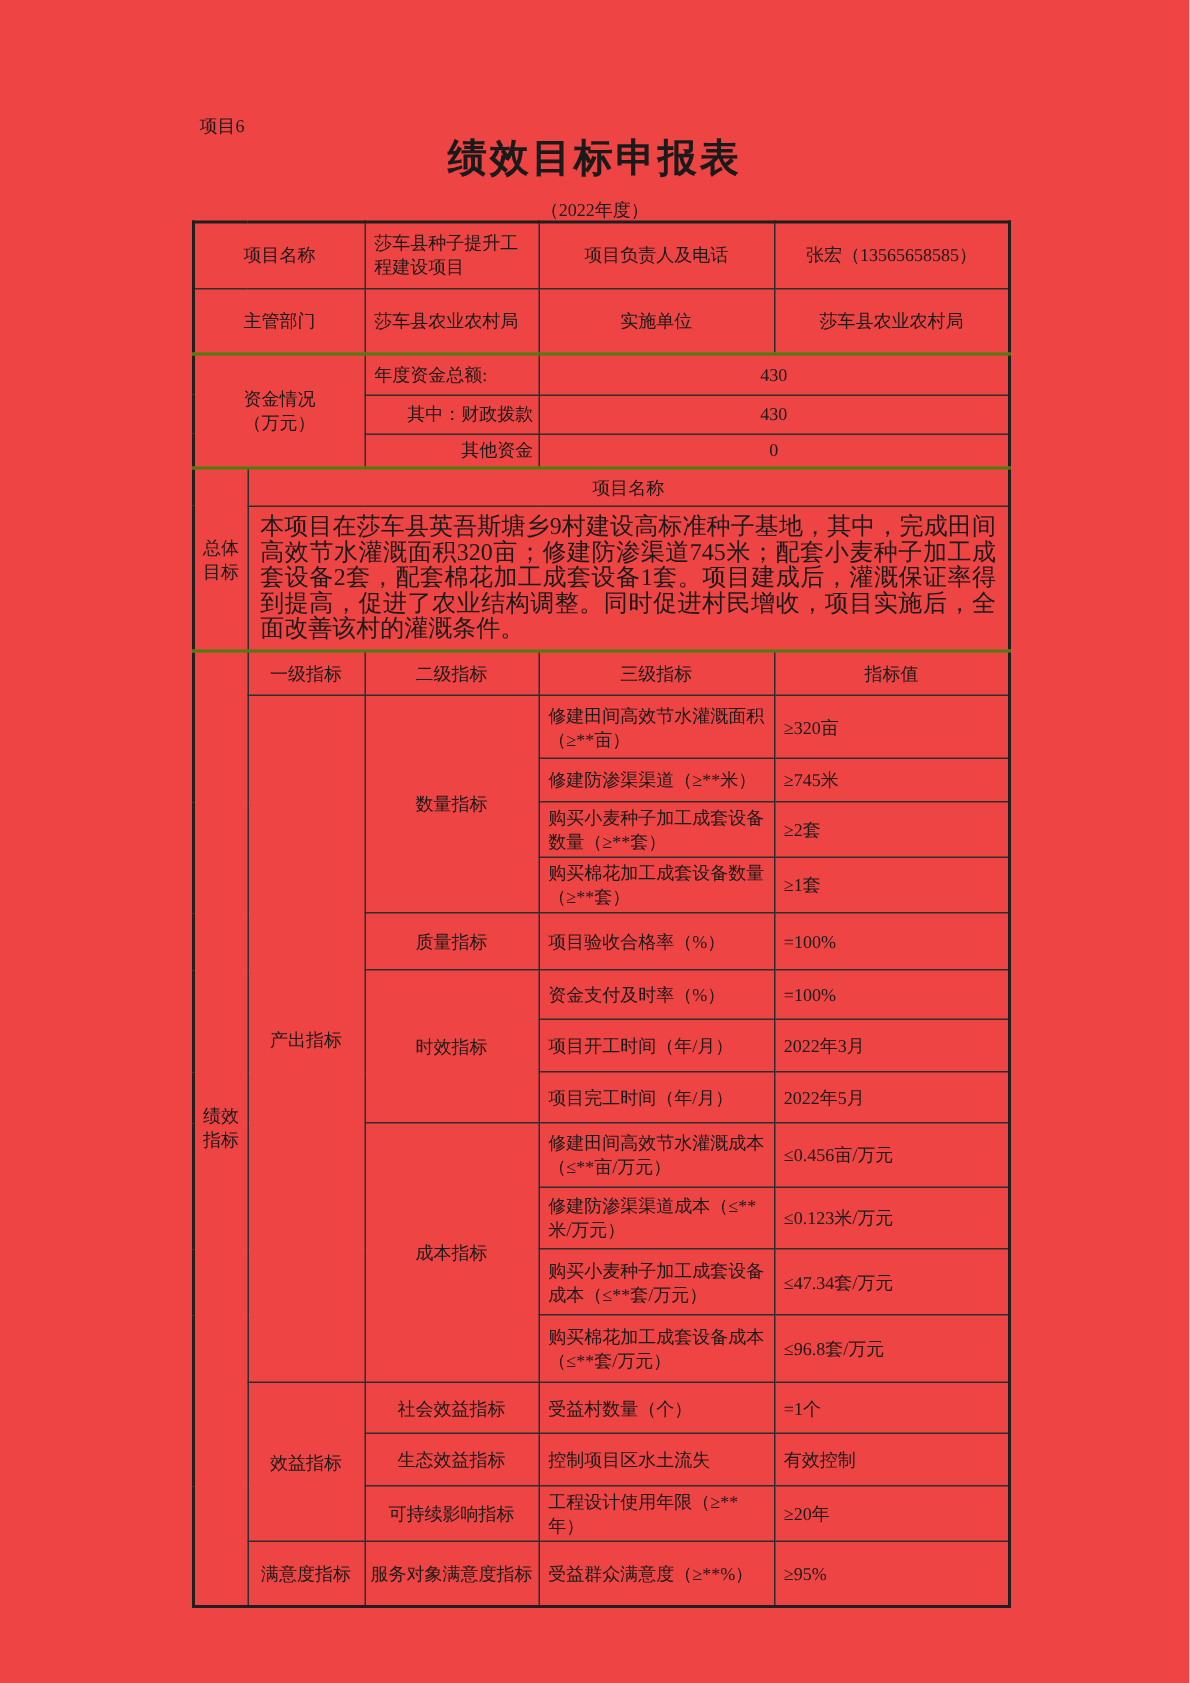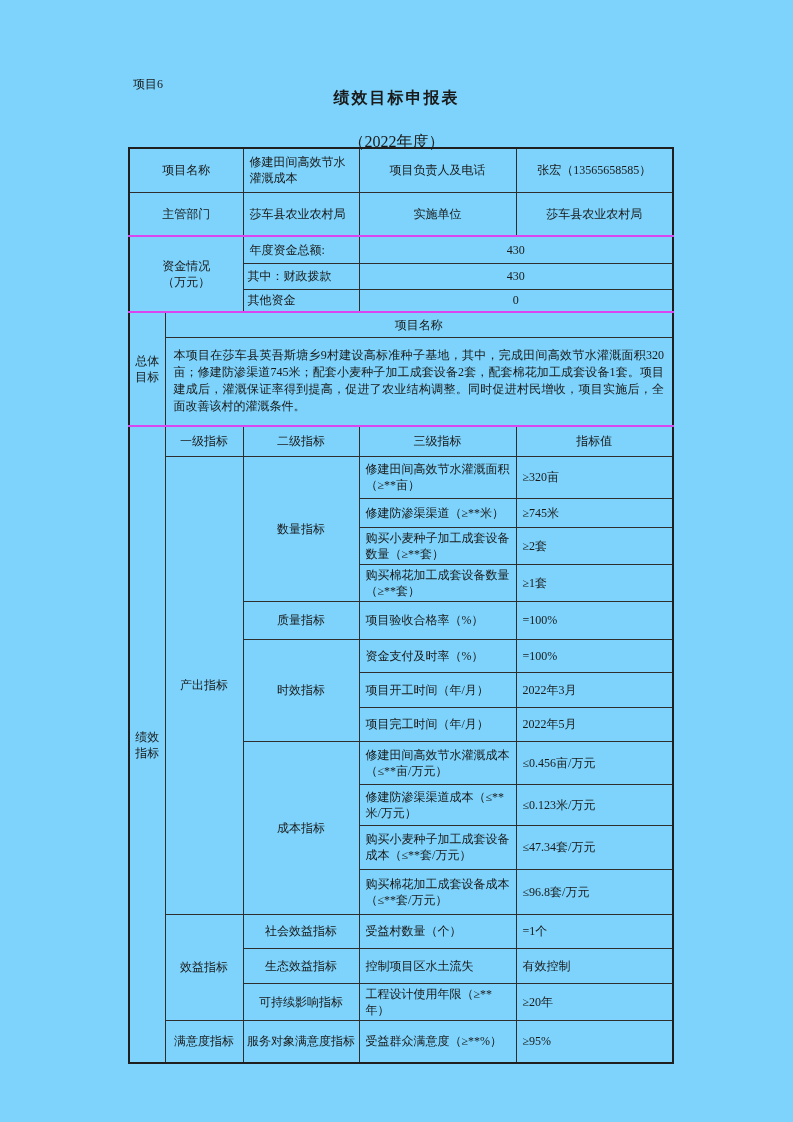--- a/index.html
+++ b/index.html
@@ -1,54 +1,54 @@
 <!DOCTYPE html>
 <html><head>
 <meta charset="utf-8">
 <style>
   html,body{margin:0;padding:0;background:#ffffff;}
   .page{
     position:relative;
     width:793px;height:1122px;
-    background:#7dd3fc;
+    background:#ef4444;
     font-family:"Liberation Serif","DejaVu Serif",serif;
     color:#1a1a1a;
     box-sizing:border-box;
     outline:1px solid #e6e6e6;
     overflow:hidden;
   }
   .corner{position:absolute;left:133px;top:76px;font-size:12px;}
   .title{
     position:absolute;top:88px;left:0;width:100%;
-    text-align:center;font-size:16px;font-weight:bold;letter-spacing:2px;
+    text-align:center;font-size:26px;font-weight:bold;letter-spacing:2px;
     font-family:"Liberation Sans","DejaVu Sans",sans-serif;
   }
-  .subtitle{position:absolute;top:132px;left:0;width:100%;text-align:center;font-size:16px;}
+  .subtitle{position:absolute;top:132px;left:0;width:100%;text-align:center;font-size:12px;}
   table.main{
     position:absolute;left:128px;top:147px;
     width:544px;border-collapse:collapse;table-layout:fixed;
     border:2px solid #1f1f1f;
   }
   td{
     border:1px solid #2e2e2e;
     font-size:12px;line-height:16px;
     padding:2px 4px;vertical-align:middle;
     overflow:hidden;word-break:break-all;
   }
-  tr.sep td{border-top:2px solid #d946ef;}
+  tr.sep td{border-top:2px solid #4d7c0f;}
   .b{font-weight:normal;}
   .c{text-align:center;}
   .l{text-align:left;padding-left:6px;}
-  .r{padding-right:3px;}
+  .r{text-align:right;padding-right:3px;}
   .pre{white-space:pre-line;text-align:center;line-height:16px;}
   .t3{text-align:left;padding:2px 6px;}
   .tv{text-align:left;padding:2px 6px;}
   .para{
     text-align:justify;padding:5px 8px;
-    font-size:12px;line-height:17px;vertical-align:middle;
+    font-size:16px;line-height:17px;vertical-align:middle;
   }
 </style>
 </head>
 <body>
 
 <div class="page">
 
   <div class="corner">项目6</div>
   <div class="title">绩效目标申报表</div>
   <div class="subtitle">（2022年度）</div>
@@ -58,21 +58,21 @@
       <col style="width:36px">
         <col style="width:78px">
         <col style="width:116px">
         <col style="width:157px">
         <col style="width:157px">
     </colgroup>
 
     <tbody>
         <tr style="height:44px">
       <td colspan="2" class="b c">项目名称</td>
-      <td class="l">修建田间高效节水灌溉成本</td>
+      <td class="l">莎车县种子提升工程建设项目</td>
       <td class="b c">项目负责人及电话</td>
       <td class="c">张宏（13565658585）</td>
     </tr>
 
     <tr style="height:44px">
       <td colspan="2" class="b c">主管部门</td>
       <td class="l">莎车县农业农村局</td>
       <td class="b c">实施单位</td>
       <td class="c">莎车县农业农村局</td>
     </tr>

